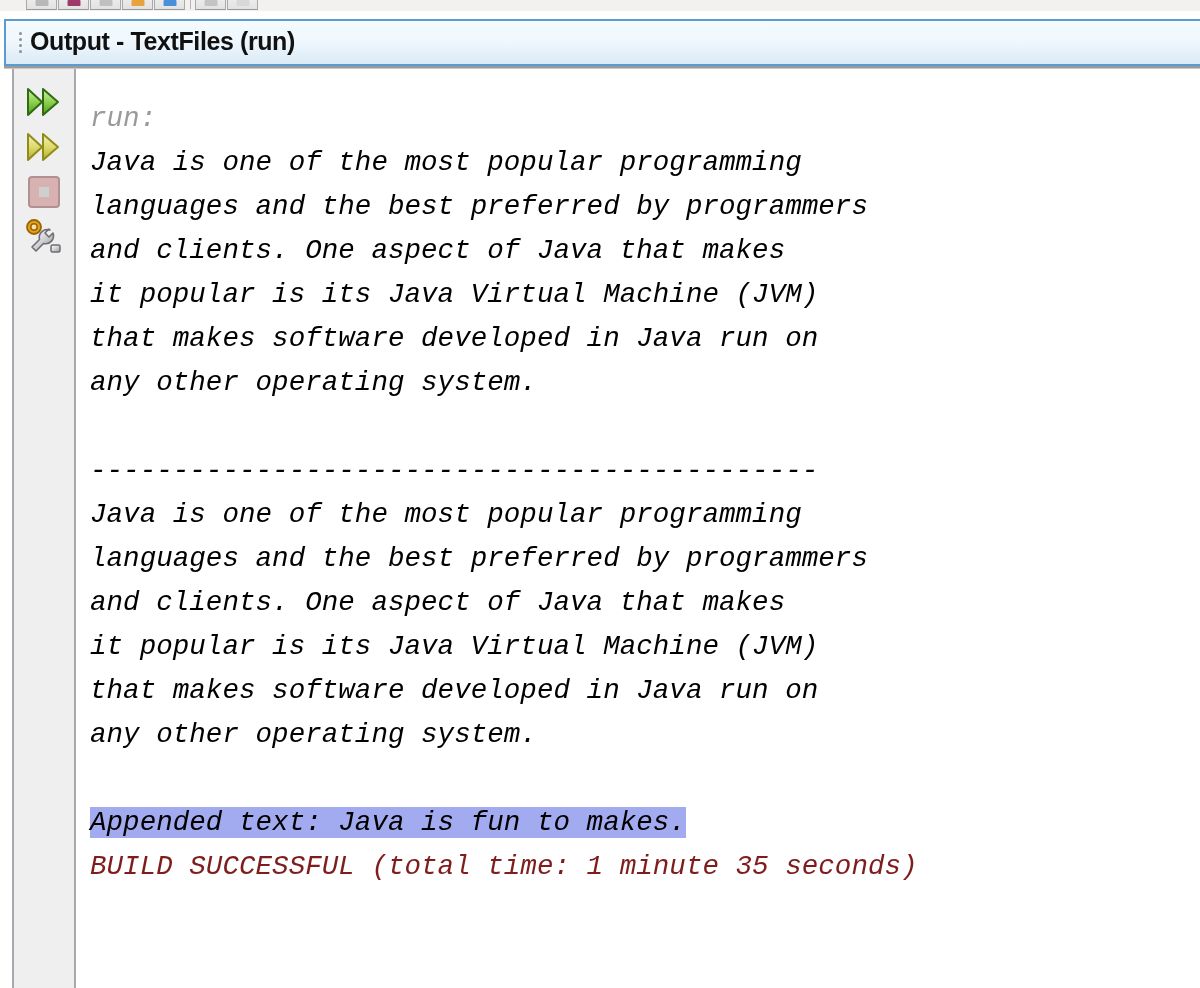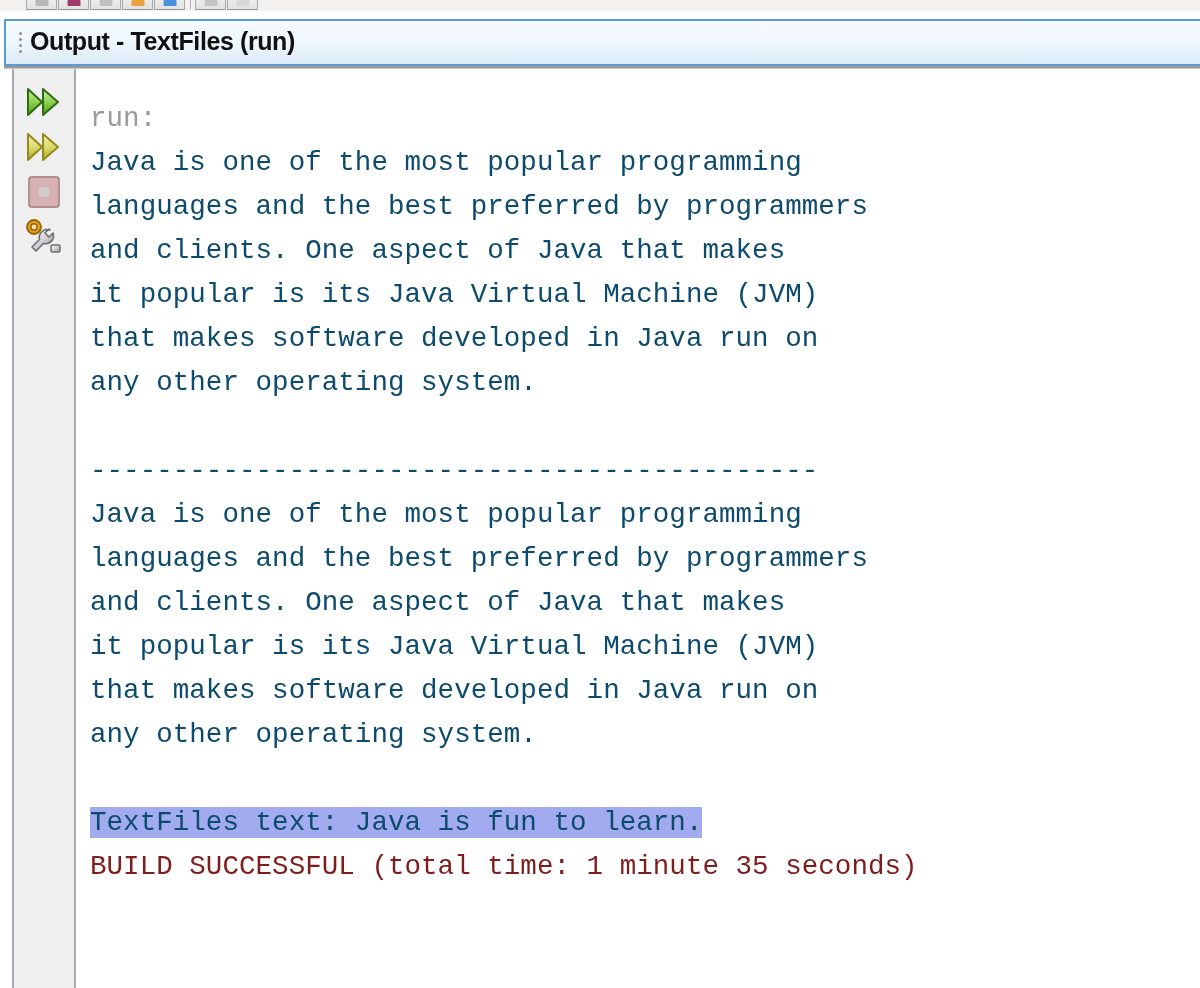--- a/index.html
+++ b/index.html
@@ -150,28 +150,29 @@
   .textpane {
     position: absolute;
     left: 74px;
     top: 0;
     width: 1122px;
     height: 868px;
     background: #ffffff;
     padding: 28px 4px 0 12px;
     box-sizing: border-box;
     overflow: hidden;
+    font-style: italic;
   }
   .ln {
     font-family: "Liberation Mono", "DejaVu Sans Mono", monospace;
     font-size: 27.5px;
     line-height: 44px;
     height: 44px;
     white-space: pre;
-    color: #0c4a6e;
+    color: #000000;
     letter-spacing: 0.05px;
   }
   .ln.run      { color: #9a9a9a; }
   .ln.blank    { color: transparent; }
   .ln.success  { color: #0aa00a; }
   .ln.hl > span {
     background: #a3abf0;
   }
 </style>
 </head>
@@ -295,18 +296,18 @@
         <div class="ln ">any other operating system.</div>
         <div class="ln blank"> </div>
         <div class="ln ">--------------------------------------------</div>
         <div class="ln ">Java is one of the most popular programming</div>
         <div class="ln ">languages and the best preferred by programmers</div>
         <div class="ln ">and clients. One aspect of Java that makes</div>
         <div class="ln ">it popular is its Java Virtual Machine (JVM)</div>
         <div class="ln ">that makes software developed in Java run on</div>
         <div class="ln ">any other operating system.</div>
         <div class="ln blank"> </div>
-        <div class="ln hl"><span style="background: rgb(163, 171, 240);">TextFiles text: Java is fun to learn.</span></div>
+        <div class="ln hl"><span style="background: rgb(163, 171, 240);">Appended text: Java is fun to makes.</span></div>
         <div class="ln success" style="color: #7f1d1d;">BUILD SUCCESSFUL (total time: 1 minute 35 seconds)</div>
       </div>
 
   </div>
 </div>
 
 </body></html>

